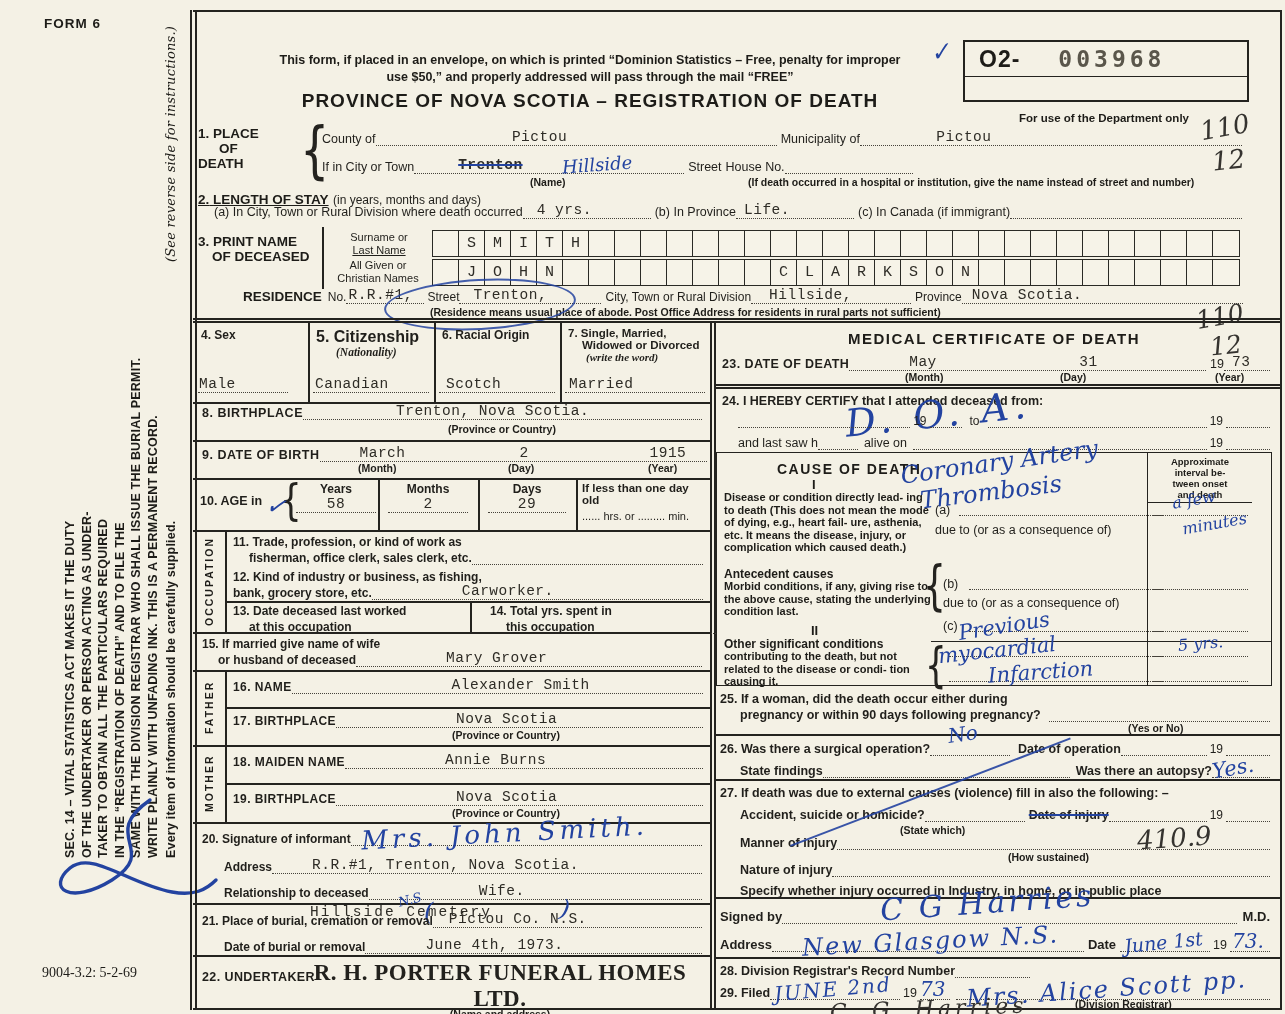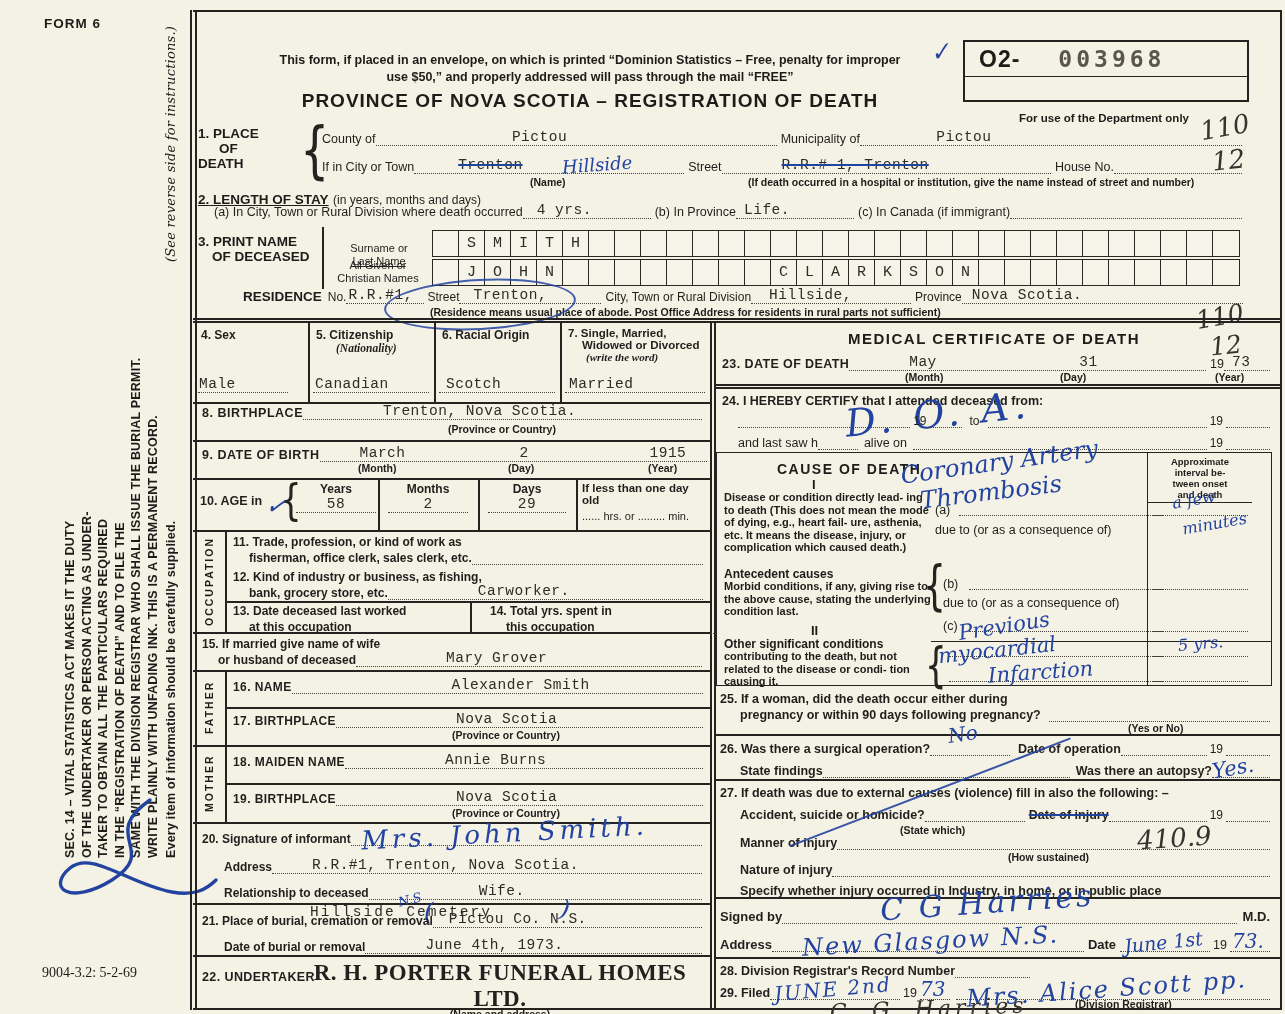--- a/index.html
+++ b/index.html
@@ -12,21 +12,21 @@
   .xs{font-size:9.5px;font-weight:700;}
   .typed{font-family:"Liberation Mono",monospace;color:#2e2c26;font-size:14.5px;letter-spacing:.5px;white-space:nowrap;}
   .hand{font-family:"DejaVu Serif",serif;font-style:italic;color:#2343a0;white-space:nowrap;}
   .handdark{font-family:"DejaVu Serif",serif;font-style:italic;color:#35332f;white-space:nowrap;}
   .line{position:absolute;background:#24231f;}
   .hl{height:1.6px;}
   .vl{width:1.6px;}
   .dotrow{display:flex;align-items:flex-end;}
   .dots{position:relative;border-bottom:1.7px dotted #45423a;height:15px;}
   .tv{position:absolute;bottom:0;white-space:nowrap;}
-  .strike{text-decoration:line-through;text-decoration-color:#2343a0;text-decoration-thickness:2px;}
+  .strike{text-decoration:line-through;text-decoration-color:#2343a0;text-decoration-thickness:2px;font-weight:bold;}
   .vside{writing-mode:vertical-rl;transform:rotate(180deg);font-size:10.5px;font-weight:700;letter-spacing:2px;
          display:flex;align-items:center;justify-content:center;}
   .gridrow{display:flex;border:1.3px solid #2a2a25;background:#f6f3e8;width:fit-content;}
   .gcell{flex:none;width:26px;height:25px;border-right:1.1px solid #2a2a25;box-sizing:border-box;
          font-family:"Liberation Mono",monospace;font-size:15px;text-align:center;line-height:25px;color:#2e2c26;}
   .gcell:last-child{border-right:none;}
   .cellbase{position:absolute;left:5px;right:5px;bottom:9px;border-bottom:1.7px dotted #45423a;}
   .brace{font-family:"DejaVu Sans",sans-serif;font-weight:400;color:#24231f;}
 </style>
 </head>
@@ -100,23 +100,20 @@
     </span>
   </div>
 
   <div class="abs dotrow" style="left:322px;top:158px;width:920px;">
     <span class="lbl" style="font-size:12.5px;">If in City or Town</span>
     <span class="dots" style="width:270px;">
       <span class="tv typed strike" style="left:44px;">Trenton</span>
       <span class="tv hand" style="left:148px;font-size:18px;bottom:-2px;transform:rotate(-4deg);">Hillside</span>
     </span>
     <span class="lbl" style="font-size:12.5px;margin-left:4px;">Street</span>
-    <span class="dots" style="flex:1;">
-      <span class="tv typed strike" style="left:60px;">R.R.# 1,  Trenton</span>
-    </span>
     <span class="lbl" style="font-size:12.5px;margin-left:4px;">House No.</span>
     <span class="dots" style="width:128px;"></span>
   </div>
   <div class="abs sm" style="left:530px;top:176px;">(Name)</div>
   <div class="abs sm" style="left:748px;top:176px;">(If death occurred in a hospital or institution, give the name instead of street and number)</div>
 
   <div class="abs" style="left:198px;top:190px;">
     <span class="b" style="font-size:13.5px;text-decoration:underline;"><span>2.</span> <span>LENGTH OF STAY</span></span>
     <span class="lbl" style="font-size:12px;">(in years, months and days)</span>
   </div>
@@ -131,21 +128,21 @@
     </span>
     <span class="lbl" style="font-size:12.5px;margin-left:4px;">(c) In Canada (if immigrant)</span>
     <span class="dots" style="flex:1;"></span>
   </div>
 
   <div class="abs" style="left:198px;top:234px;">
     <div class="b" style="font-size:13.5px;"><span>3.</span> <span>PRINT NAME</span></div>
     <div class="b" style="font-size:13.5px;margin-left:14px;">OF DECEASED</div>
   </div>
   <div class="line vl" style="left:322px;top:227px;height:62px;"></div>
-  <div class="abs lbl" style="left:330px;top:242px;width:98px;text-align:center;font-size:11px;line-height:13px;">
+  <div class="abs lbl" style="left:330px;top:231px;width:98px;text-align:center;font-size:11px;line-height:13px;">
     <div>Surname or</div>
     <div style="text-decoration:underline;">Last Name</div>
   </div>
   <div class="abs lbl" style="left:328px;top:259px;width:100px;text-align:center;font-size:11px;line-height:13px;">
     <div>All Given or</div>
     <div>Christian Names</div>
   </div>
   <div class="abs gridrow" style="left:432px;top:230px;">
       <span class="gcell"></span>
       <span class="gcell">S</span>
@@ -247,42 +244,42 @@
   <div class="line vl" style="left:434px;top:321px;height:81px;"></div>
   <div class="line vl" style="left:560px;top:321px;height:81px;"></div>
   <div class="line hl" style="left:193px;top:402px;width:517px;"></div>
 
   <div class="abs" style="left:193px;top:321px;width:100px;height:81px;">
     <div class="lbl b" style="font-size:12px;margin:7px 0 0 8px;"><span>4.</span> <span>Sex</span></div>
     <span class="cellbase"></span>
     <span class="typed abs" style="left:6px;bottom:10px;">Male</span>
   </div>
   <div class="abs" style="left:308px;top:321px;width:126px;height:81px;">
-    <div class="lbl b" style="font-size:12px;margin:7px 0 0 8px;"><span>5.</span> <span>Citizenship</span></div>
+    <div class="lbl b" style="font-size:16px;margin:7px 0 0 8px;"><span>5.</span> <span>Citizenship</span></div>
     <div class="lbl b" style="font-size:11.5px;font-style:italic;margin-left:28px;font-family:'Liberation Serif',serif;">(Nationality)</div>
     <span class="cellbase"></span>
     <span class="typed abs" style="left:7px;bottom:10px;">Canadian</span>
   </div>
   <div class="abs" style="left:434px;top:321px;width:126px;height:81px;">
     <div class="lbl b" style="font-size:12px;margin:7px 0 0 8px;"><span>6.</span> <span>Racial Origin</span></div>
     <span class="cellbase"></span>
     <span class="typed abs" style="left:12px;bottom:10px;">Scotch</span>
   </div>
   <div class="abs" style="left:560px;top:321px;width:150px;height:81px;">
     <div class="lbl b" style="font-size:11.5px;margin:6px 0 0 8px;"><span>7.</span> <span>Single, Married,</span></div>
     <div class="lbl b" style="font-size:11.5px;margin-left:22px;">Widowed or Divorced</div>
     <div class="lbl b" style="font-size:11px;font-style:italic;margin-left:26px;font-family:'Liberation Serif',serif;">(write the word)</div>
     <span class="cellbase"></span>
     <span class="typed abs" style="left:9px;bottom:10px;">Married</span>
   </div>
 
   <div class="abs dotrow" style="left:202px;top:404px;width:500px;">
     <span class="lbl b" style="font-size:12.5px;letter-spacing:.5px;"><span>8.</span> <span>BIRTHPLACE</span></span>
     <span class="dots" style="flex:1;">
-      <span class="tv typed" style="left:80px;">Trenton, Nova Scotia.</span>
+      <span class="tv typed" style="left:93px;">Trenton, Nova Scotia.</span>
     </span>
   </div>
   <div class="abs sm" style="left:448px;top:423px;">(Province or Country)</div>
   <div class="line hl" style="left:193px;top:440px;width:517px;"></div>
 
   <div class="abs dotrow" style="left:202px;top:446px;width:505px;">
     <span class="lbl b" style="font-size:12.5px;letter-spacing:.5px;"><span>9.</span> <span>DATE OF BIRTH</span></span>
     <span class="dots" style="flex:1;">
       <span class="tv typed" style="left:40px;">March</span>
       <span class="tv typed" style="left:200px;">2</span>
@@ -323,21 +320,21 @@
   <div class="abs" style="left:233px;top:535px;width:470px;">
     <div class="lbl b" style="font-size:12px;"><span>11.</span> <span>Trade, profession, or kind of work as</span></div>
     <div class="dotrow">
         <span class="lbl b" style="font-size:12px;margin-left:16px;">fisherman, office clerk, sales clerk, etc.</span>
       <span class="dots" style="flex:1;"></span>
       </div>
   </div>
   <div class="abs" style="left:233px;top:570px;width:470px;">
     <div class="lbl b" style="font-size:12px;"><span>12.</span> <span>Kind of industry or business, as fishing,</span></div>
     <div class="dotrow">
-        <span class="lbl b" style="font-size:12px;margin-left:16px;text-align:right;">bank, grocery store, etc.</span>
+        <span class="lbl b" style="font-size:12px;margin-left:0;text-align:right;">bank, grocery store, etc.</span>
       <span class="dots" style="flex:1;">
         <span class="tv typed" style="left:90px;">Carworker.</span>
       </span>
       </div>
   </div>
   <div class="line hl" style="left:225px;top:601px;width:485px;"></div>
   <div class="line vl" style="left:470px;top:601px;height:31px;"></div>
   <div class="abs" style="left:233px;top:604px;width:228px;">
     <div class="lbl b" style="font-size:12px;"><span>13.</span> <span>Date deceased last worked</span></div>
     <div class="dotrow">

